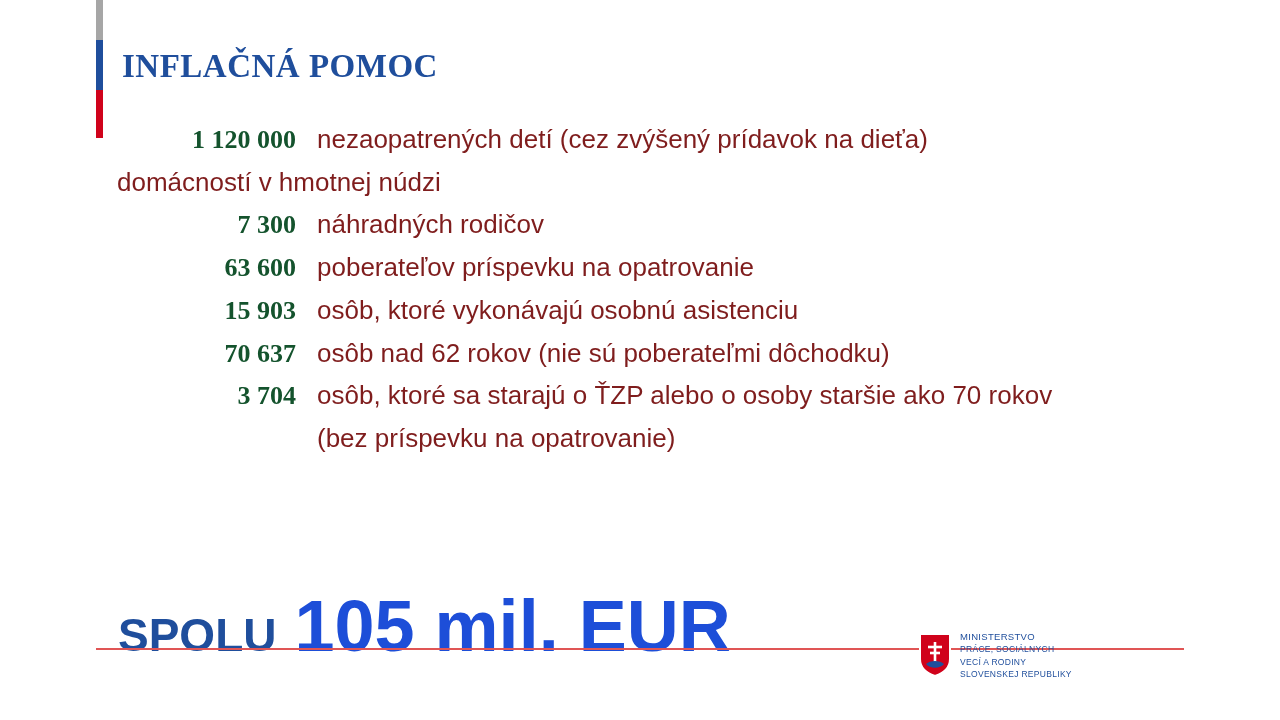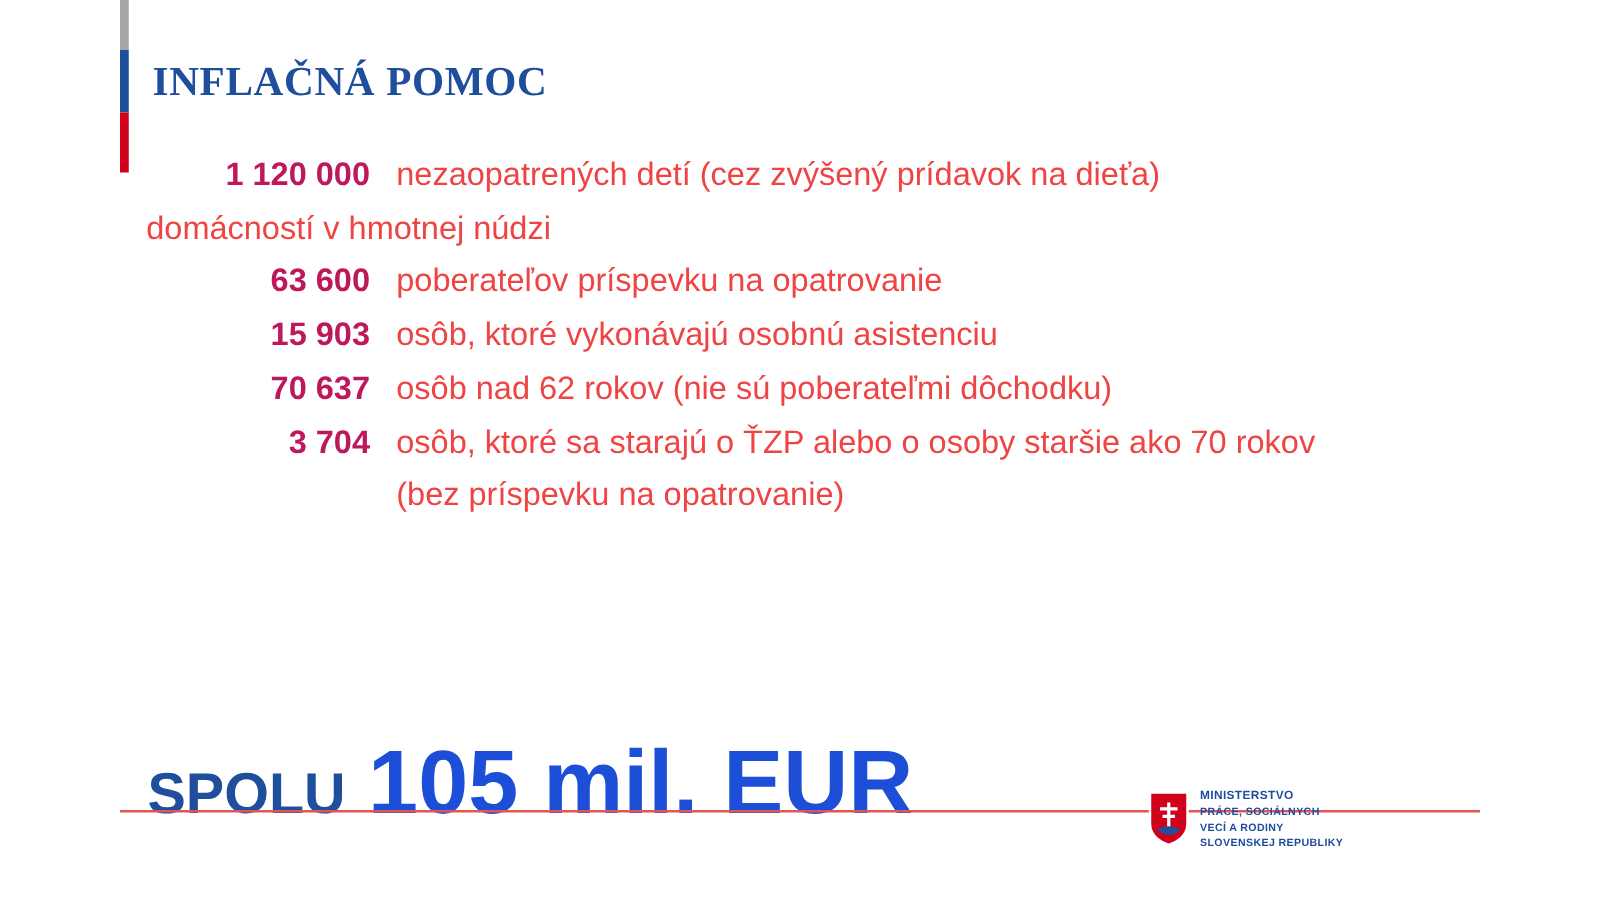--- a/index.html
+++ b/index.html
@@ -61,27 +61,28 @@
   .row {
     display: flex;
     align-items: baseline;
     margin-bottom: 11px;
   }
   .row-num {
     width: 200px;
     text-align: right;
     font-size: 26px;
     font-weight: bold;
-    color: #be185d;
+    color: #14532d;
     flex: none;
+    font-family: Liberation Serif, serif;
   }
   .row-text {
     padding-left: 21px;
     font-size: 26px;
-    color: #ef4444;
+    color: #7f1d1d;
     line-height: 1.22;
   }
   .row-cont {
     display: flex;
   }
   .row-cont .row-num { visibility: hidden; }
 
   .total {
     position: absolute;
     left: 118px;
@@ -121,41 +122,45 @@
   .logo-shield {
     width: 34px;
     height: 44px;
     flex: none;
     margin-right: 8px;
   }
   .logo-text {
     font-size: 8.5px;
     line-height: 1.42;
     color: #1f4e9c;
-    font-weight: bold;
+    font-weight: normal;
     letter-spacing: 0.3px;
   }
   .logo-text .l1 { font-size: 9.5px; }
 </style>
 </head>
 <body>
 
 <div class="accent-gray"></div>
 <div class="accent-blue"></div>
 <div class="accent-red"></div>
 
 <div class="title">INFLAČNÁ POMOC</div>
 
 <div class="rows">
   <div class="row">
     <div class="row-num">1 120 000</div>
     <div class="row-text">nezaopatrených detí  (cez zvýšený prídavok na dieťa)</div>
   </div>
   <div class="row">
     <div class="row-text">domácností v hmotnej núdzi</div>
+  </div>
+  <div class="row">
+    <div class="row-num">7 300</div>
+    <div class="row-text">náhradných rodičov</div>
   </div>
   <div class="row">
     <div class="row-num">63 600</div>
     <div class="row-text">poberateľov príspevku na opatrovanie</div>
   </div>
   <div class="row">
     <div class="row-num">15 903</div>
     <div class="row-text">osôb, ktoré vykonávajú osobnú asistenciu</div>
   </div>
   <div class="row">

